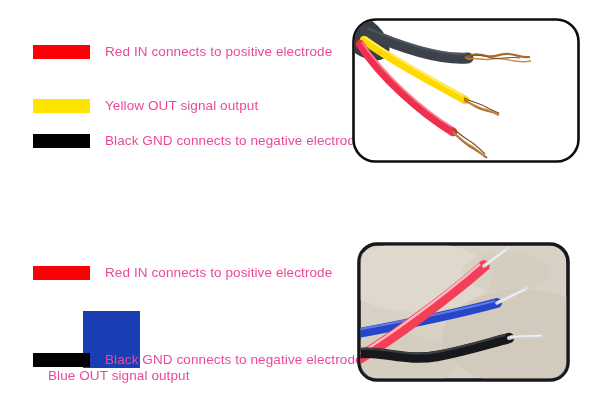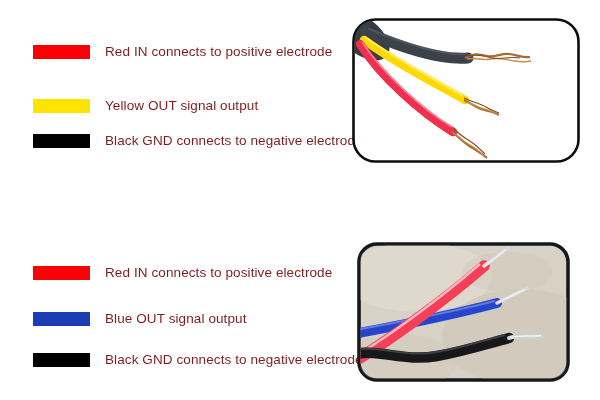--- a/index.html
+++ b/index.html
@@ -4,21 +4,21 @@
 <style>
   html,body{margin:0;padding:0;}
   body{
     width:600px;height:400px;background:#ffffff;position:relative;overflow:hidden;
     font-family:"Liberation Sans","DejaVu Sans",sans-serif;
   }
   .stage{position:absolute;left:0;top:0;width:600px;height:400px;}
   .legend{position:absolute;}
   .legend-row{position:absolute;left:0;display:flex;align-items:center;height:15px;}
   .swatch{display:inline-block;width:57px;height:14px;flex:0 0 57px;}
-  .legend-label{margin-left:15px;font-size:13.5px;color:#7f1d1d;white-space:nowrap;letter-spacing:0.1px;}
+  .legend-label{margin-left:15px;font-size:13.5px;color:#ec4899;white-space:nowrap;letter-spacing:0.1px;}
   .photo{position:absolute;}
   .photo svg{display:block;width:100%;height:100%;}
 </style>
 </head>
 <body>
 
 <div class="stage">
 
   <div class="legend" style="left:33px;top:44px;width:320px;height:105px;">
     <div class="legend-row" style="top:0px;">
@@ -71,21 +71,21 @@
         </g>
       </g>
     </svg>
   </div>
 
   <div class="legend" style="left:33px;top:265px;width:320px;height:105px;">
     <div class="legend-row" style="top:0px;">
       <span class="swatch" style="background-color: rgb(251, 0, 7);"></span>
       <span class="legend-label">Red IN connects to positive electrode</span>
     </div>
-    <div class="legend-row" style="top:46px;">
+    <div class="legend-row" style="top:46px;flex-direction:column;">
       <span class="swatch" style="background-color: rgb(28, 62, 180);"></span>
       <span class="legend-label">Blue OUT signal output</span>
     </div>
     <div class="legend-row" style="top:87px;">
       <span class="swatch" style="background-color: rgb(0, 0, 0);"></span>
       <span class="legend-label">Black GND connects to negative electrode</span>
     </div>
   </div>
 
   <div class="photo" style="left:357px;top:242px;width:213px;height:140px;">

